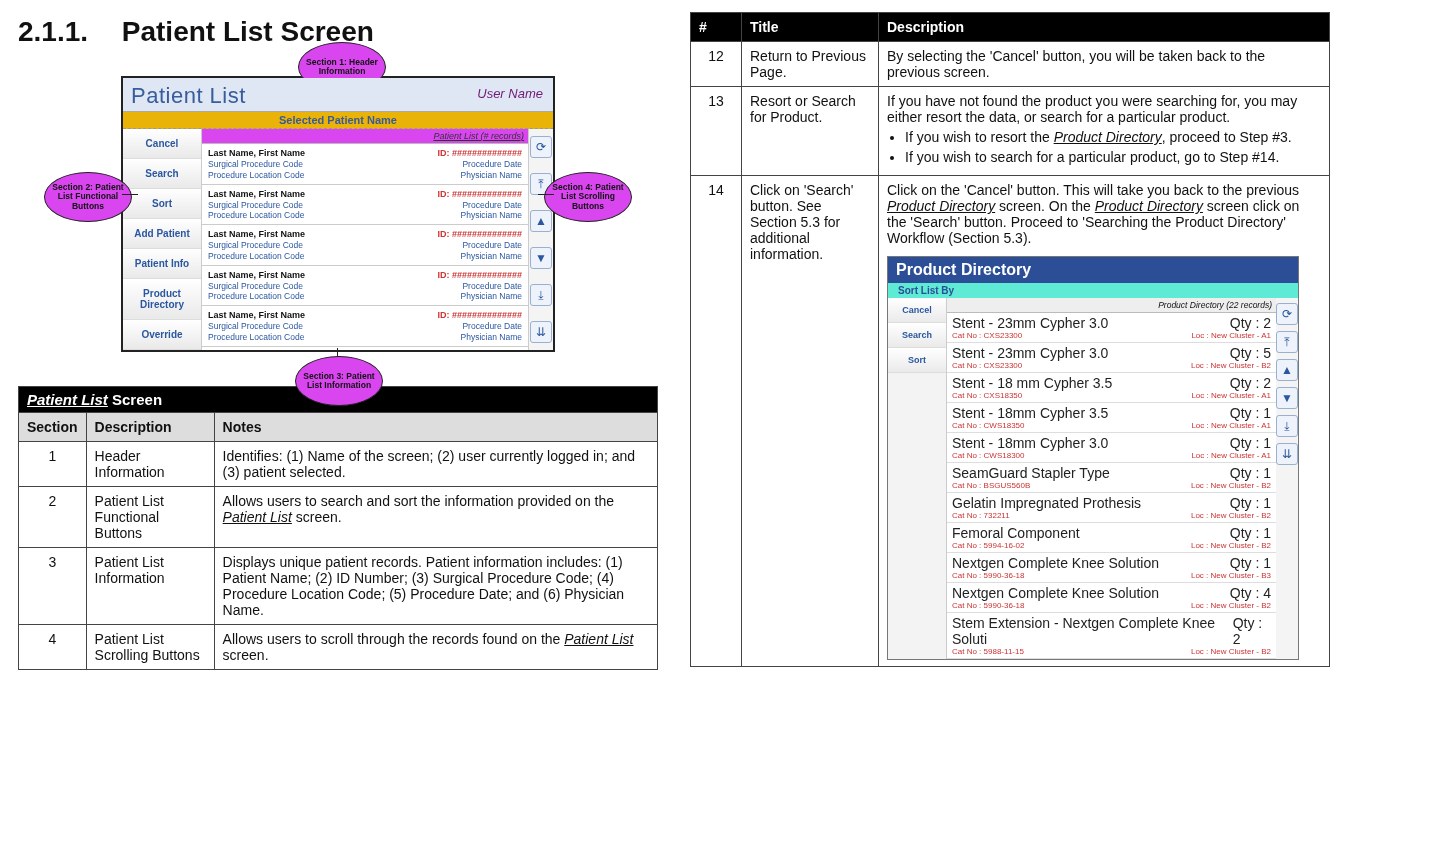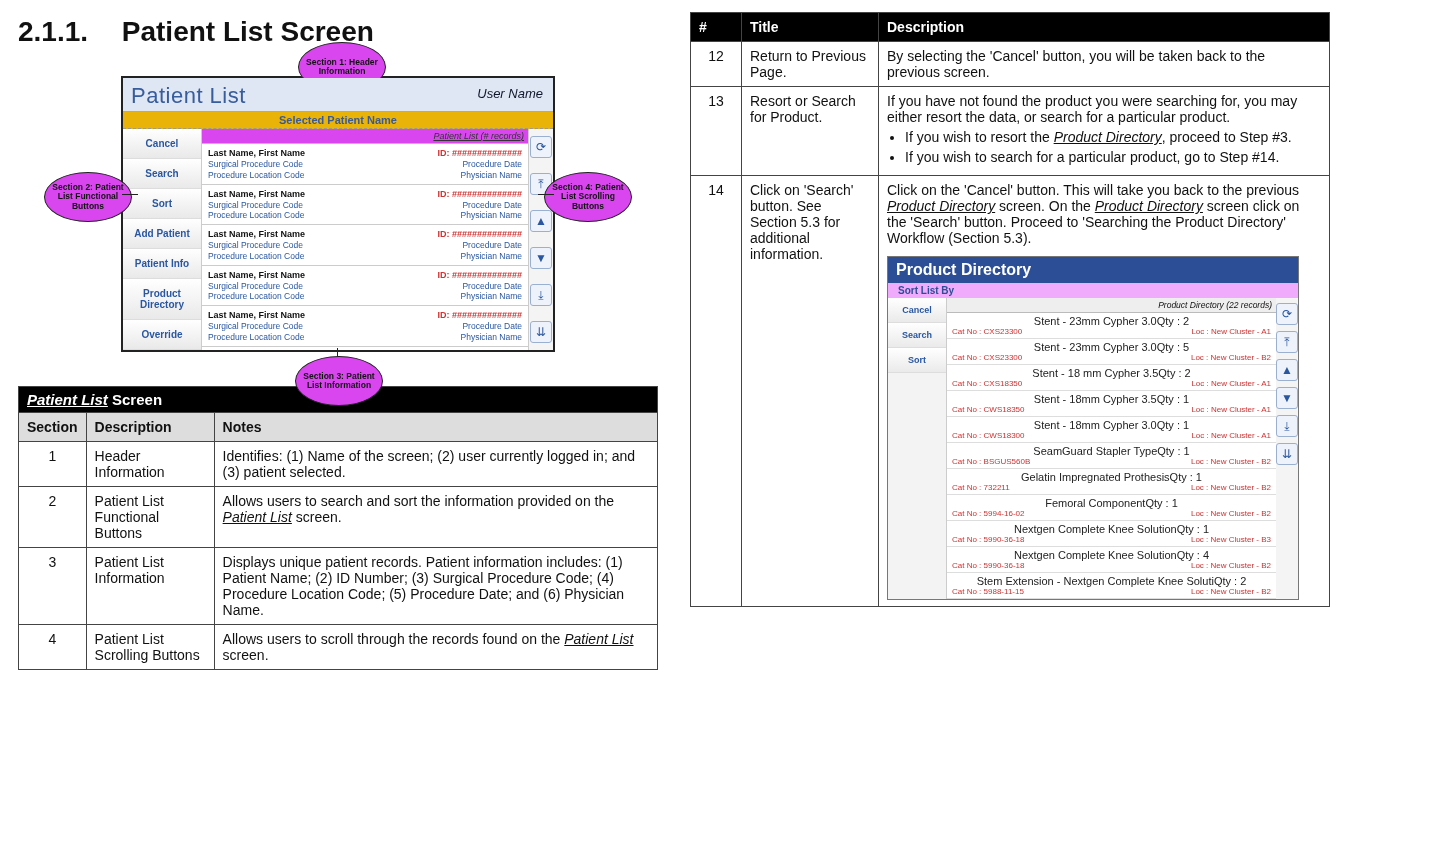--- a/index.html
+++ b/index.html
@@ -61,21 +61,21 @@
     font-family:Verdana,sans-serif;
     font-size:22px;
     letter-spacing:.5px;
     color:#385d9c;
   }
   .mock-user{
     position:absolute;
     right:10px;top:8px;
     font-style:italic;
     font-size:13px;
-    color:#0f172a;
+    color:#701a75;
   }
   .mock-sub{
     text-align:center;
     font-weight:700;
     color:#3a5a95;
     font-size:11px;
     padding:2px 0;
     background:#eab308;
     border-bottom:1px dashed #999;
   }
@@ -192,28 +192,28 @@
     margin-top:10px;
     width:410px;
     border:1px solid #777;
     font-size:9px;
   }
   .pd-hdr{
     background:#2b4e97;color:#fff;
     font-weight:700;font-size:16px;
     padding:4px 8px;
   }
-  .pd-sub{background:#f0abfc;color:#2b4e97;font-weight:700;font-size:10px;padding:2px 10px}
+  .pd-sub{background:#5eead4;color:#2b4e97;font-weight:700;font-size:10px;padding:2px 10px}
   .pd-body{display:flex}
   .pd-side{width:58px;background:#f3f3f3;border-right:1px solid #ccc}
   .pd-btn{font-size:9px;font-weight:700;color:#2a57a0;text-align:center;padding:7px 0;border-bottom:1px solid #ddd;background:linear-gradient(#fff,#eaeaea)}
   .pd-list{flex:1}
   .pd-lh{font-size:8.5px;text-align:right;background:#eee;padding:2px 4px;border-bottom:1px solid #bbb;font-style:italic}
   .pd-row{border-bottom:1px solid #ddd;padding:2px 5px}
-  .pd-row .a{display:flex;justify-content:center;color:#222;font-size:11px}
+  .pd-row .a{display:flex;justify-content:space-between;color:#222;font-size:14px}
   .pd-row .b{display:flex;justify-content:space-between;color:#c33;font-size:8px}
   .pd-scroll{width:22px;background:#f4f4f4;display:flex;flex-direction:column;align-items:center;padding:2px 0}
 </style>
 </head>
 <body>
 
 <div class="page">
 
   <div class="col left">
     <h2 class="sec">

